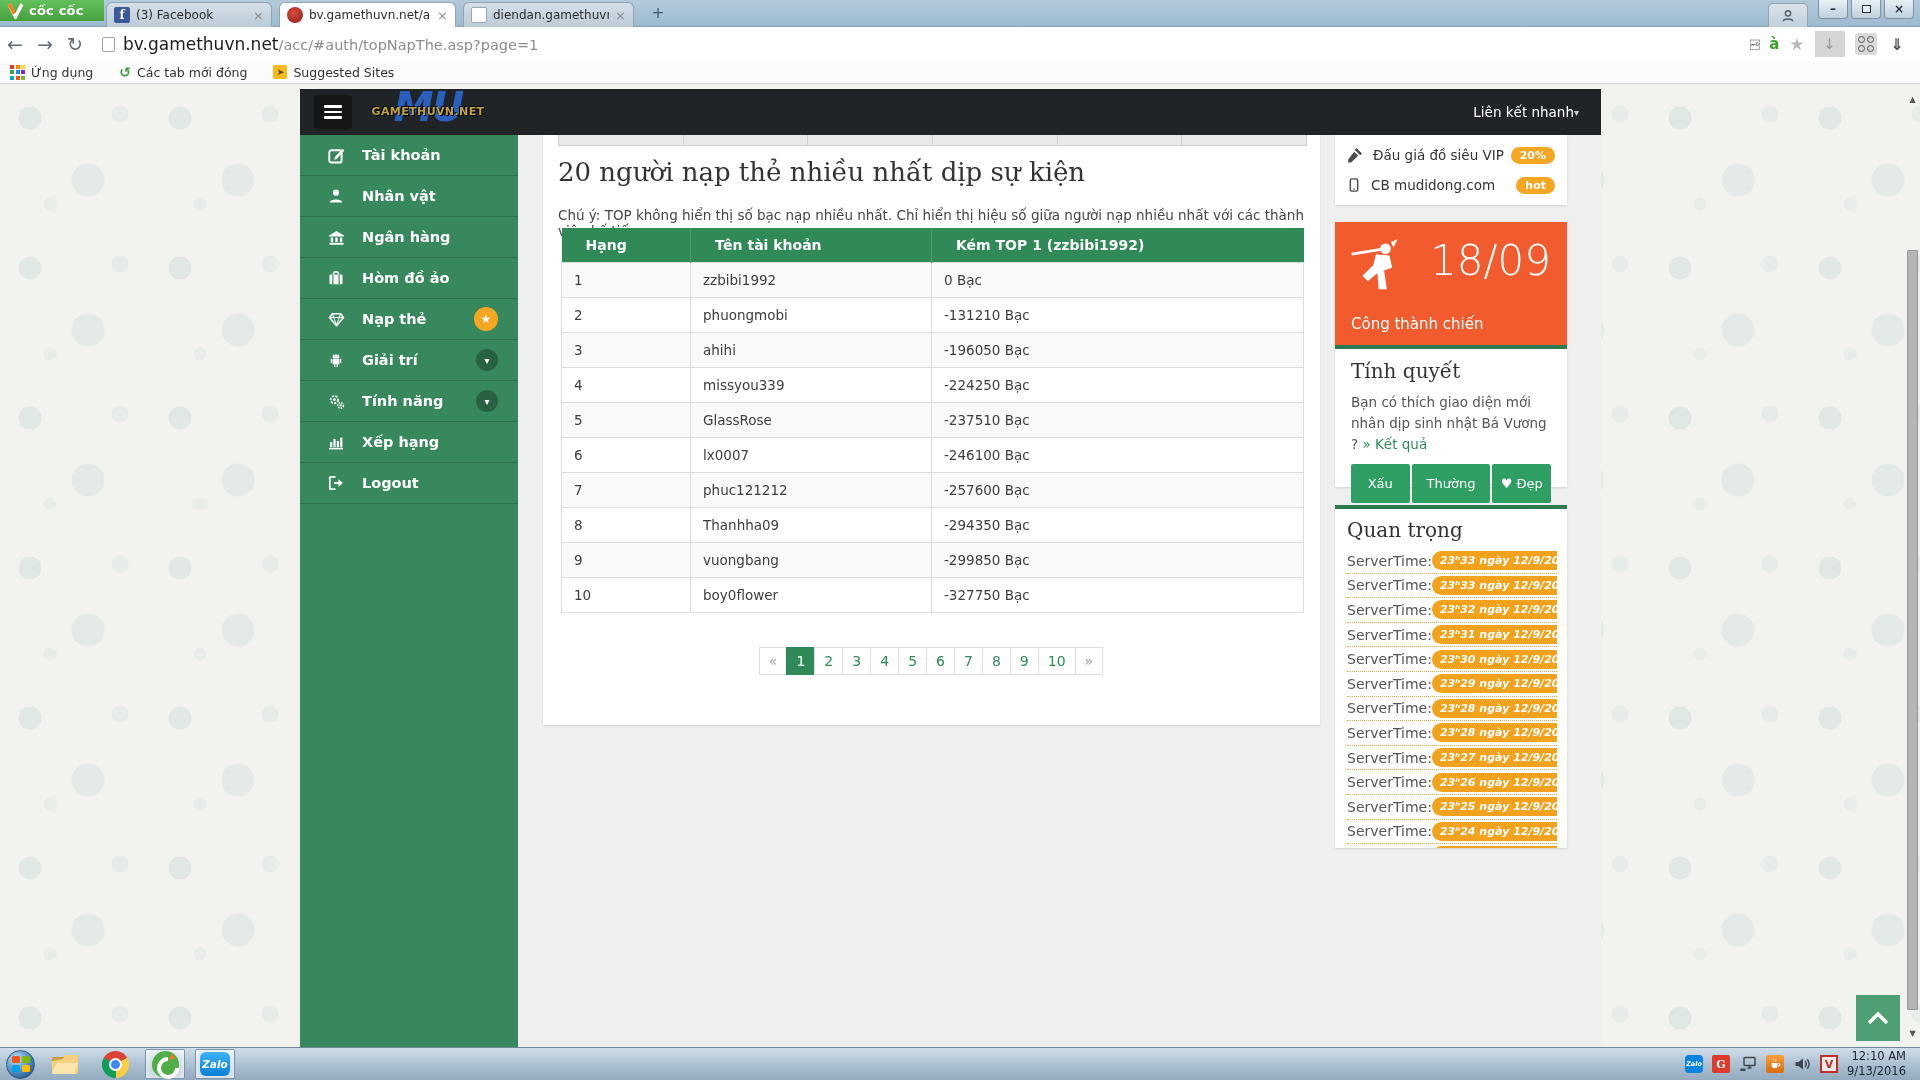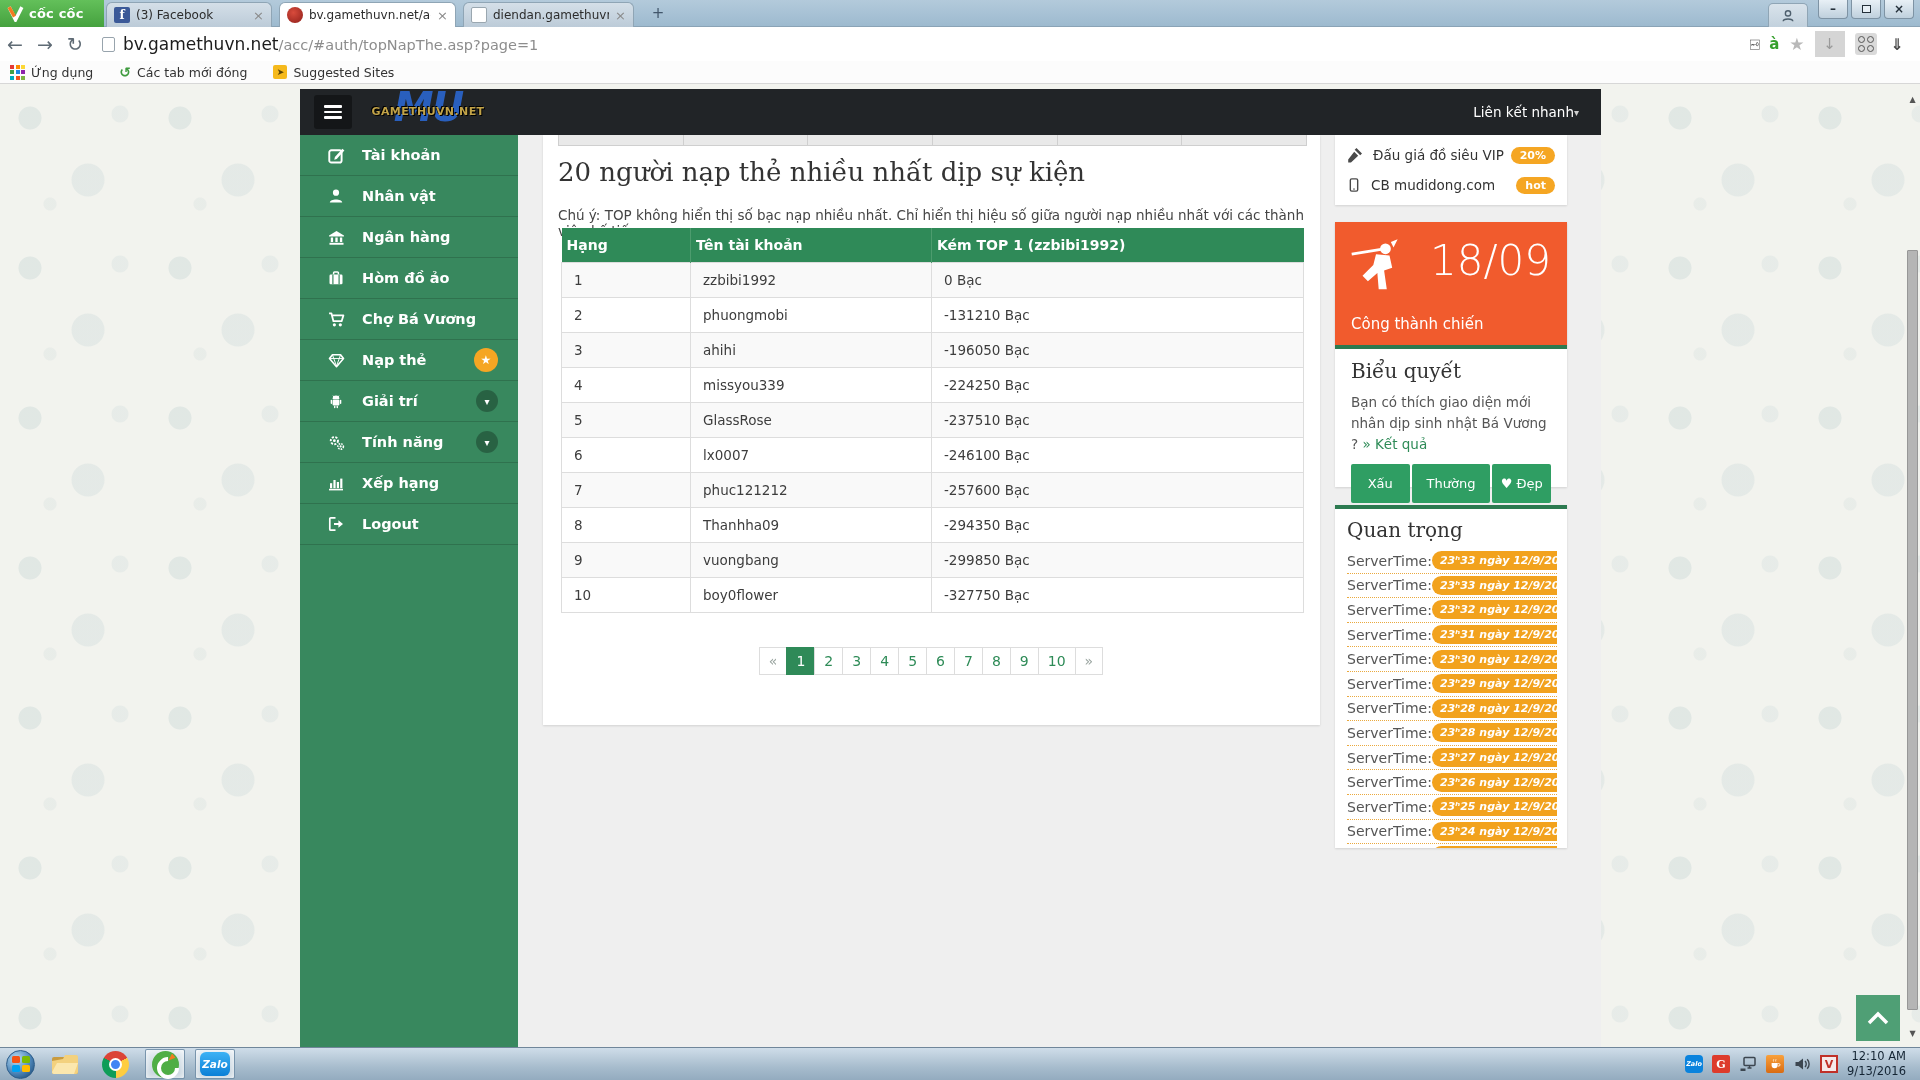--- a/index.html
+++ b/index.html
@@ -3,21 +3,21 @@
 <meta charset="utf-8">
 <style>
   * { margin:0; padding:0; box-sizing:border-box; }
   html,body { width:1920px; height:1080px; overflow:hidden; }
   body { font-family:"DejaVu Sans","Liberation Sans",sans-serif; font-size:14px; }
   #screen { position:relative; width:1920px; height:1080px; overflow:hidden; background:#f2f3ee; }
 
   
   #tabstrip { position:absolute; left:0; top:0; width:1920px; height:27px;
     background:linear-gradient(#b3cadb,#9dbacf); border-bottom:1px solid #8aa3b6; }
-  .brand-block { position:absolute; left:0; top:0; width:104px; height:27px;
+  .brand-block { position:absolute; left:0; top:0; width:104px; height:21px;
     background:linear-gradient(#63c05a,#45a13e); display:flex; align-items:center; gap:5px; padding-left:7px; }
   .brand-block .cc-v { width:17px; height:17px; }
   .brand-block .cc-name { color:#fff; font-weight:bold; font-size:13px; letter-spacing:.2px; }
   .tab { position:absolute; top:2px; height:25px; border:1px solid #8fa5b5; border-bottom:none;
     border-radius:6px 6px 0 0; background:linear-gradient(#d4dfe8,#bccbd8);
     display:flex; align-items:center; padding:0 7px; gap:6px; }
   .tab.active { background:#fff; }
   .tab .tab-title { font-size:12px; color:#2c2c2c; white-space:nowrap; overflow:hidden; flex:1; }
   .tab .tab-close { color:#8a8a8a; font-size:13px; line-height:1; cursor:pointer; }
   .fav { width:16px; height:16px; flex:0 0 16px; display:flex; align-items:center; justify-content:center; }
@@ -98,21 +98,21 @@
 
   #main-panel { position:absolute; left:543px; top:135px; width:777px; height:590px; background:#fff;
     box-shadow:0 1px 2px rgba(0,0,0,.12); }
   .stub-row { position:absolute; left:15px; top:0; width:748px; height:11px; display:flex; }
   .stub-row i { flex:1; background:#e9e9e9; border:1px solid #cfcfcf; border-top:none; margin-right:-1px; }
   .page-title { position:absolute; left:15px; top:22px; font-family:"DejaVu Serif","Liberation Serif",serif;
     font-size:26px; color:#333; font-weight:normal; }
   .page-note { position:absolute; left:15px; top:72px; font-size:13.5px; color:#454545; width:750px; }
   .rank-table { position:absolute; left:18px; top:93px; width:743px; border-collapse:collapse; }
   .rank-table th { background:#2f8a58; color:#fff; font-size:14px; text-align:left; height:34px;
-    padding-left:5px; border-left:1px solid #4d9c6e; font-weight:bold; }
+    padding-left:24px; border-left:1px solid #4d9c6e; font-weight:bold; }
   .rank-table th:first-child { border-left:none; }
   .rank-table td { height:35px; padding-left:12px; font-size:13.5px; color:#3d3d3d;
     border:1px solid #ddd; }
   .rank-table tr:nth-of-type(odd) td { background:#f9f9f9; }
   .rank-table tr:nth-of-type(even) td { background:#fff; }
   .col-rank { width:129px; } .col-name { width:241px; }
   .pager { position:absolute; left:0; top:512px; width:100%; text-align:center; }
   .pager a { display:inline-block; min-width:26px; padding:5px 9px; border:1px solid #ddd; margin-left:-1px;
     background:#fff; color:#2e8b57; font-size:14px; text-decoration:none; }
   .pager a:nth-of-type(1), .pager a:nth-of-type(12) { color:#9aa5a0; }
@@ -338,30 +338,20 @@
             <path d="M5.6 4.4 V2.8 a.9.9 0 0 1 .9-.9 h3 a.9.9 0 0 1 .9.9 V4.4" fill="none" stroke="#fff" stroke-width="1.5"></path>
             <rect x="4.3" y="4.6" width="1.2" height="9.6" fill="#38885e"></rect>
             <rect x="10.5" y="4.6" width="1.2" height="9.6" fill="#38885e"></rect>
           </svg>
       </span>
       <span class="s-label">Hòm đồ ảo</span>
     </div>
     <div class="side-item">
       <span class="s-ico">
         <svg width="17" height="17" viewBox="0 0 16 16">
-            <path d="M1 2.2 h2.2 l1.9 7.4 h7.7 l1.7-5.4 H4.5" fill="none" stroke="#fff" stroke-width="1.7" stroke-linejoin="round"></path>
-            <circle cx="6" cy="13" r="1.5" fill="#fff"></circle>
-            <circle cx="11.6" cy="13" r="1.5" fill="#fff"></circle>
-          </svg>
-      </span>
-      <span class="s-label">Chợ Bá Vương</span>
-    </div>
-    <div class="side-item">
-      <span class="s-ico">
-        <svg width="17" height="17" viewBox="0 0 16 16">
             <path d="M4.2 2.6 h7.6 l2.8 3.5 L8 13.8 L1.4 6.1 Z" fill="none" stroke="#fff" stroke-width="1.5" stroke-linejoin="round"></path>
             <path d="M1.4 6.1 h13.2 M5.4 6.1 L8 13.2 L10.6 6.1 M4.2 2.6 L5.4 6.1 M11.8 2.6 L10.6 6.1" stroke="#fff" stroke-width=".9" fill="none"></path>
           </svg>
       </span>
       <span class="s-label">Nạp thẻ</span>
       <span class="badge-star">★</span>
     </div>
     <div class="side-item">
       <span class="s-ico">
         <svg width="16" height="16" viewBox="0 0 16 16" fill="#fff">
@@ -522,21 +512,21 @@
       <path d="M2 12 L26 8" stroke="#fff" stroke-width="2"></path>
       <circle cx="27" cy="8" r="4" fill="#fff"></circle>
       <path d="M31 3 L36 1 L33 7 Z" fill="#fff"></path>
       <path d="M20 12 L30 13 L32 22 L26 24 L28 38 L22 38 L21 26 L14 32 L10 28 L18 20 Z" fill="#fff"></path>
     </svg>
     <div class="event-date">18/09</div>
     <div class="event-label">Công thành chiến</div>
   </div>
 
   <div id="poll-panel" class="panel">
-    <h2 class="serif-title">Biểu quyết</h2>
+    <h2 class="serif-title">Tính quyết</h2>
     <div class="poll-q">
       <span>Bạn có thích giao diện mới nhân dịp sinh nhật Bá Vương ? </span><span class="link">» Kết quả</span>
     </div>
     <div class="poll-btns">
       <a href="#">Xấu</a>
       <a href="#">Thường</a>
       <a href="#">♥ Đẹp</a>
     </div>
   </div>
 

